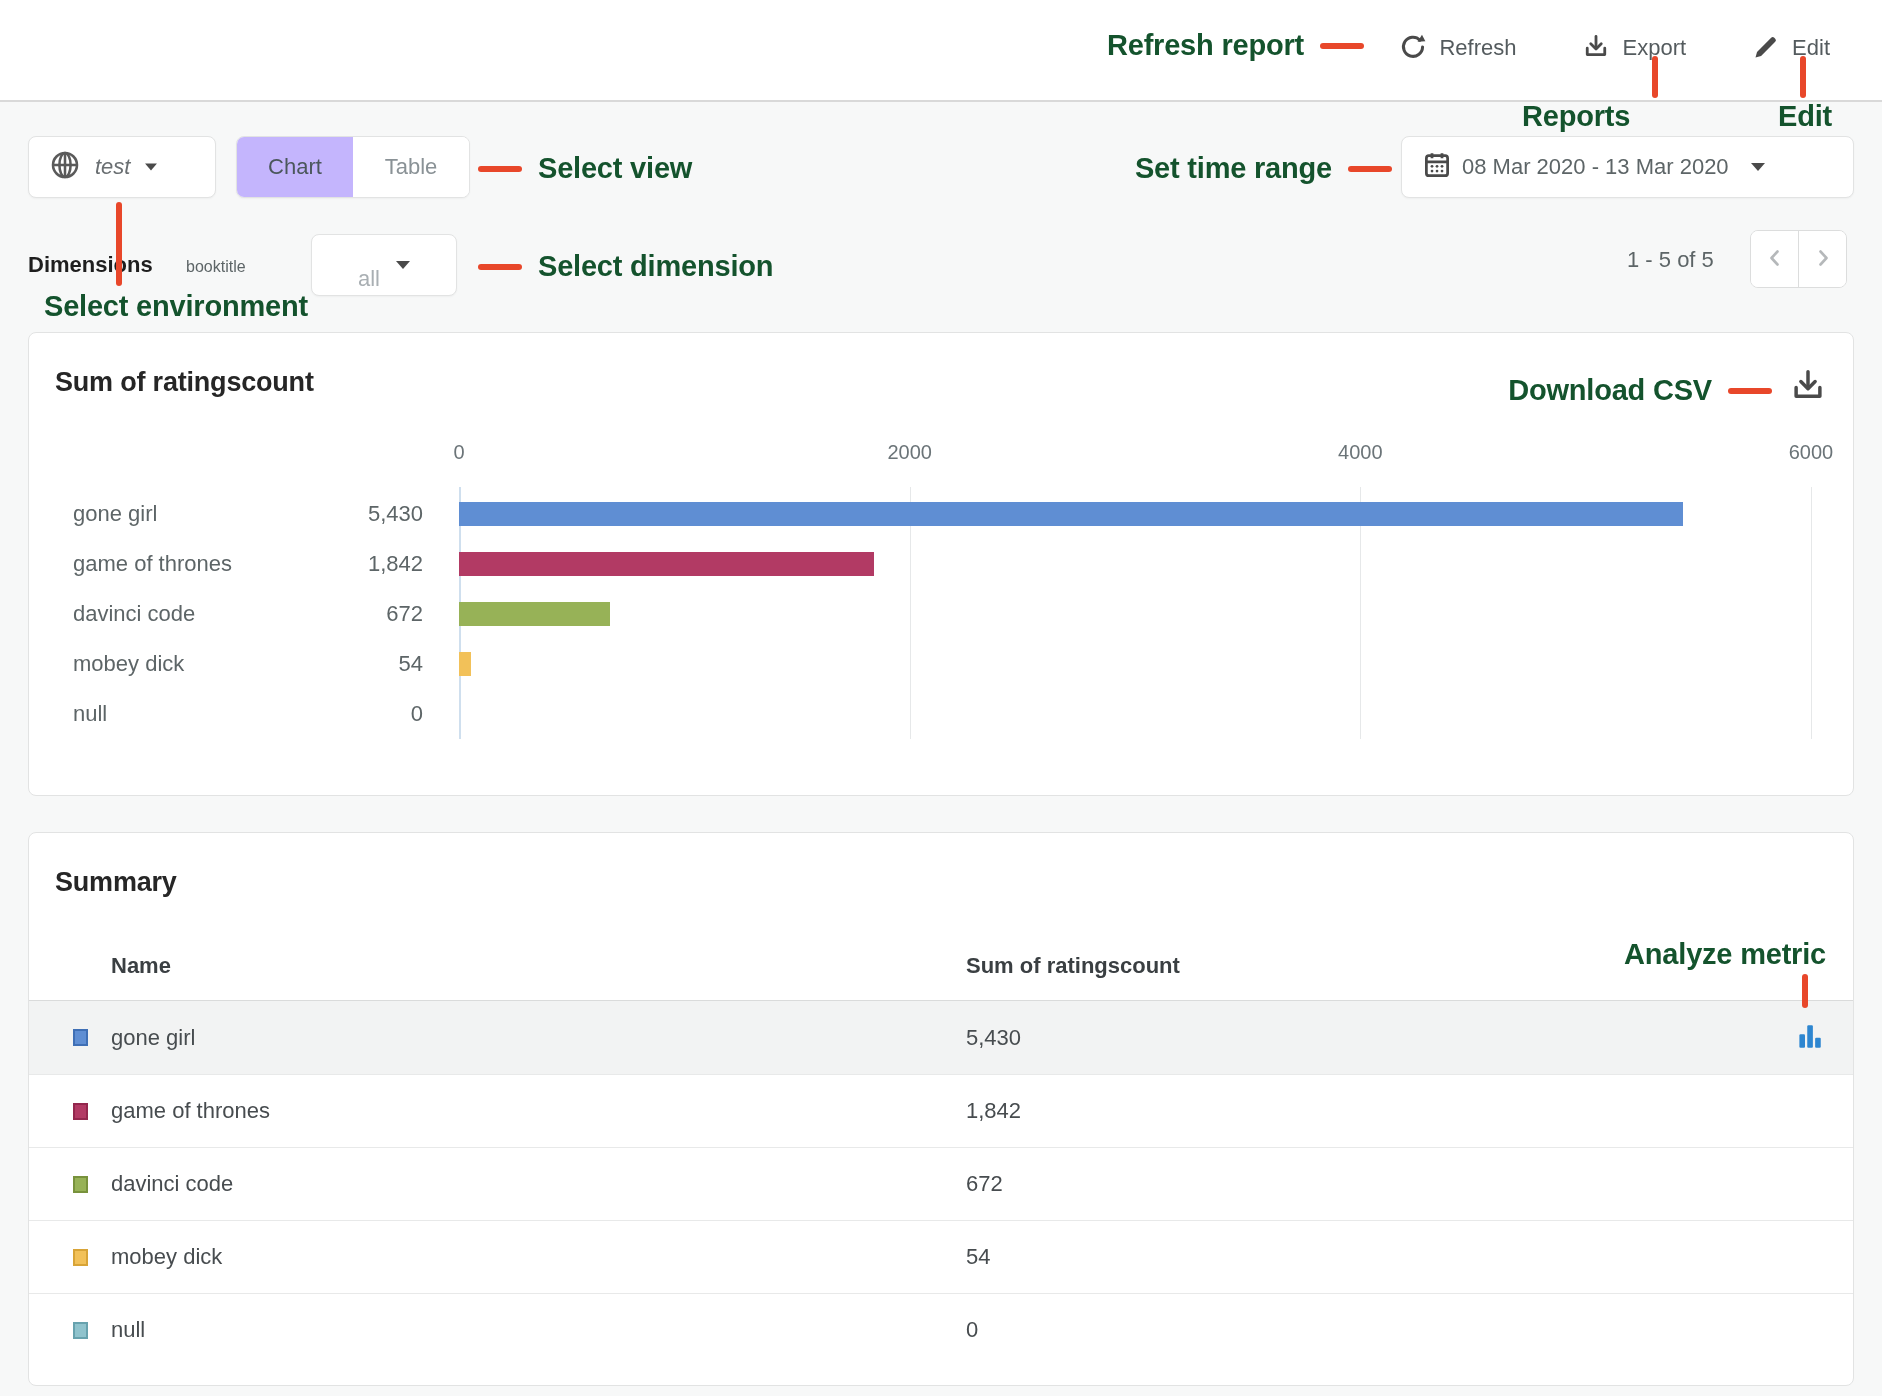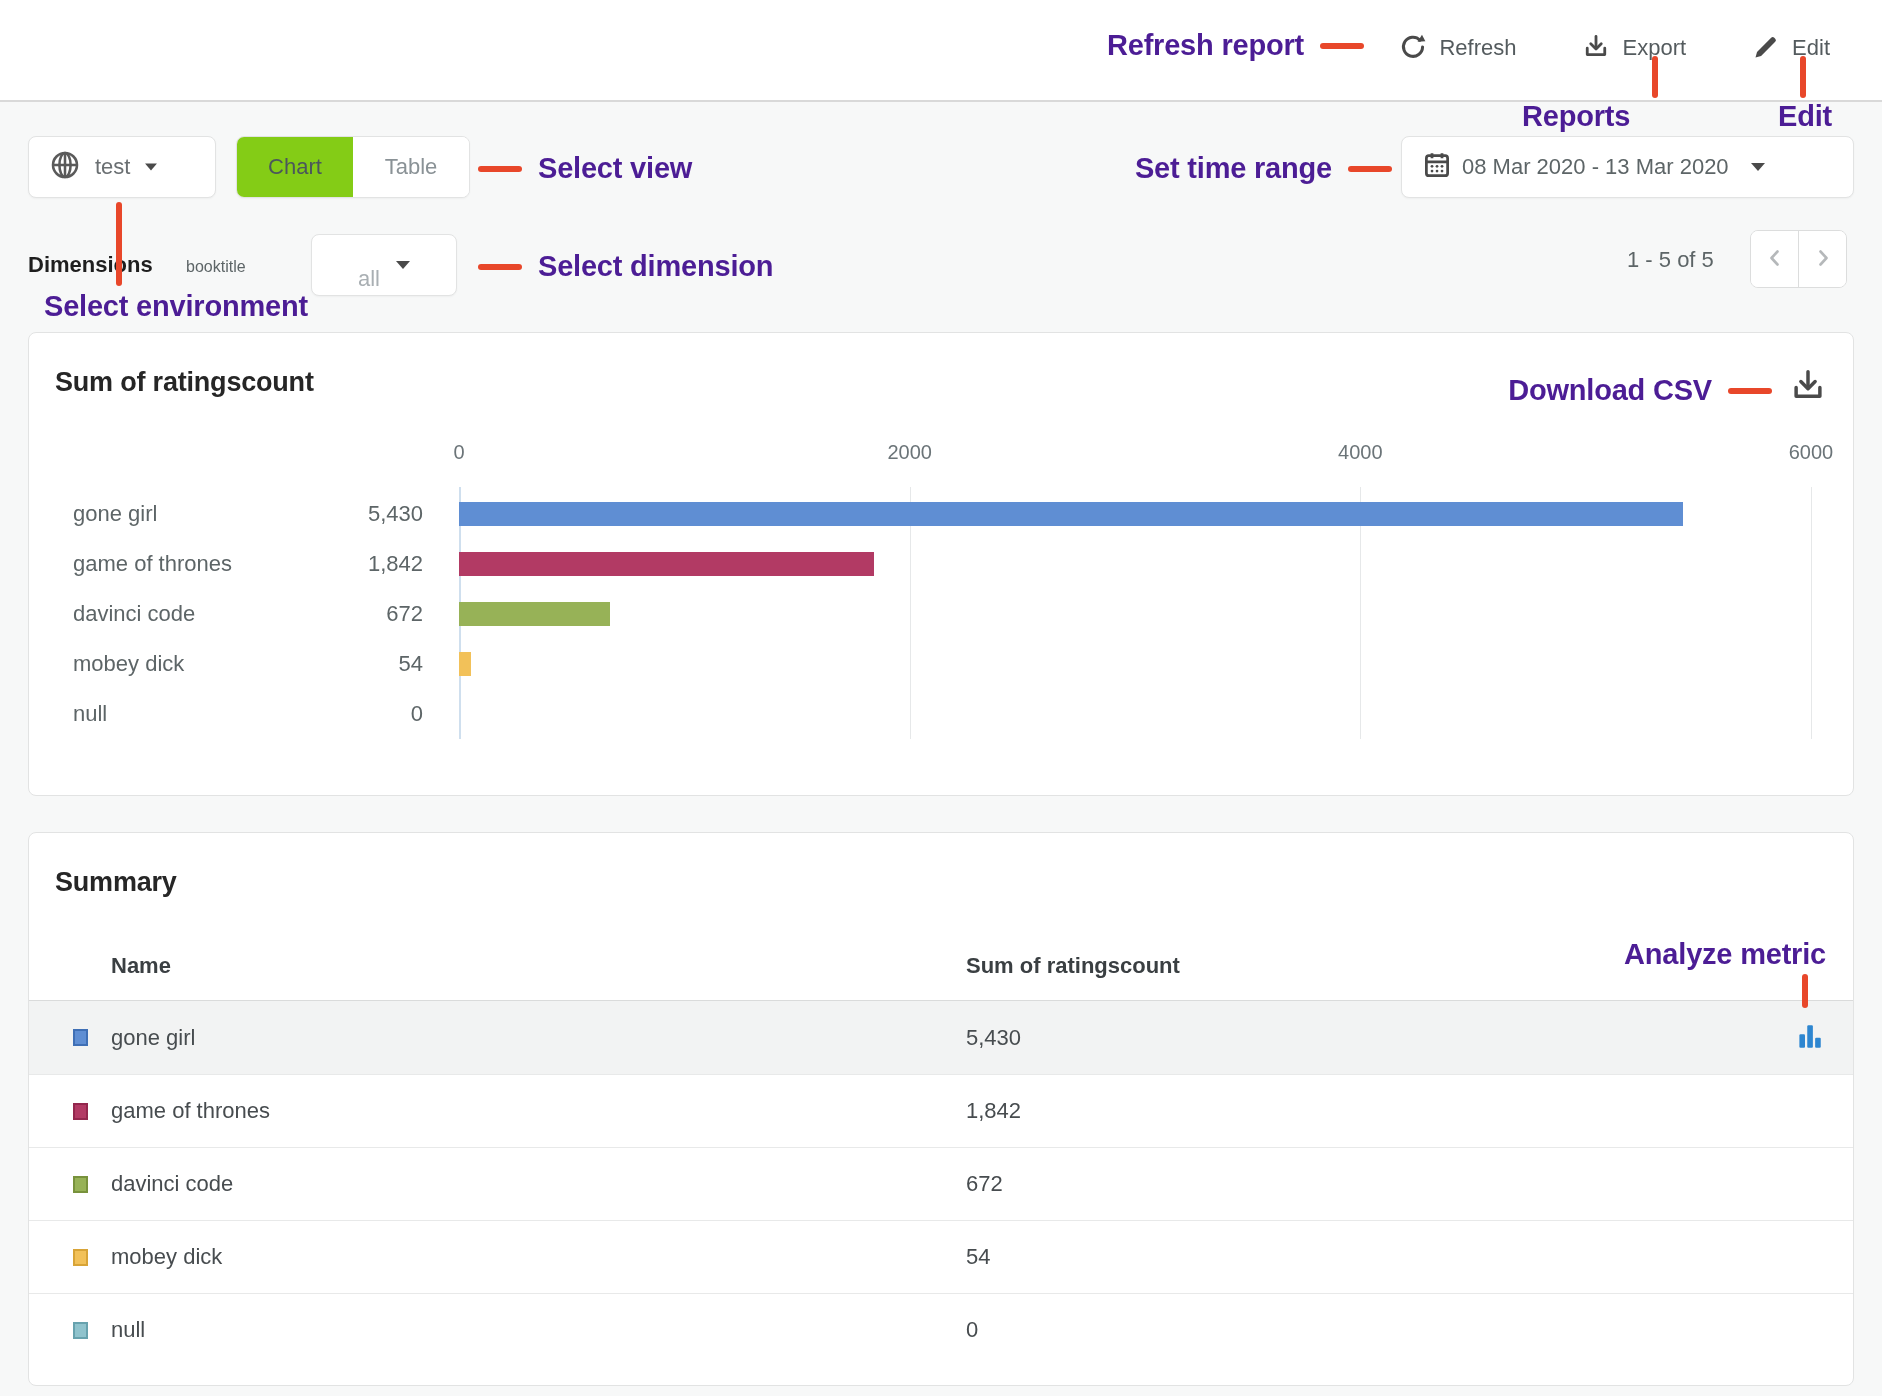--- a/index.html
+++ b/index.html
@@ -12,25 +12,25 @@
   .breadcrumb { position:absolute; left:26px; top:0; height:96px; display:flex; align-items:center; gap:16px; }
   .crumb { font-size:30px; font-weight:bold; color:#1f1f1f; letter-spacing:-0.3px; }
   .crumb-sep { font-size:28px; color:#b3b3b3; font-weight:normal; }
   .actions { position:absolute; right:52px; top:0; height:96px; display:flex; align-items:center; gap:66px; }
   .action-btn { display:flex; align-items:center; gap:12px; cursor:pointer; background:none; border:none; font-family:inherit; }
   .action-btn .lbl { font-size:22px; color:#545b5e; }
   .icon-svg { display:block; }
 
   
   .box { position:absolute; background:#fff; border:1px solid #e2e3e3; border-radius:8px; box-shadow:0 1px 2px rgba(0,0,0,0.04); display:flex; align-items:center; }
-  .env-box { left:28px; top:136px; width:188px; height:62px; padding:0 20px; gap:14px; cursor:pointer; }
+  .env-box { left:28px; top:136px; width:188px; height:62px; padding:0 20px; gap:14px; cursor:pointer;font-style:italic; }
   .env-box .val { font-size:22px; color:#6a6f72; }
   .segmented { position:absolute; left:236px; top:136px; width:234px; height:62px; display:flex; border:1px solid #e2e3e3; border-radius:8px; overflow:hidden; background:#fff; box-shadow:0 1px 2px rgba(0,0,0,0.04); }
   .seg { flex:1; display:flex; align-items:center; justify-content:center; font-size:22px; cursor:pointer; }
-  .seg.active { background:#84cc16; color:#4b575c; }
+  .seg.active { background:#c4b5fd; color:#4b575c; }
   .seg.inactive { background:#fff; color:#8a9296; }
   .date-box { left:1401px; top:136px; width:453px; height:62px; padding:0 20px; cursor:pointer; }
   .date-box .val { font-size:22px; color:#5d6567; margin-left:10px; white-space:nowrap; }
   .date-box .caret { margin-left:22px; }
 
   
   .dim-label { position:absolute; left:28px; top:252px; font-size:22px; font-weight:bold; color:#1e1e1e; }
   .dim-name { position:absolute; left:186px; top:258px; font-size:16px; color:#5d6567; }
   .all-box { left:311px; top:234px; width:146px; height:62px; justify-content:center; gap:16px; cursor:pointer; }
   .all-box .val { font-size:22px; color:#a9afb3;margin-top:28px; }
@@ -70,21 +70,21 @@
   .swatch { width:15px; height:17px; margin-right:23px; border:2px solid; flex:none; }
   .trow .tname { font-size:22px; color:#474c4f; }
   .trow .tval { position:absolute; left:937px; font-size:22px; color:#474c4f; }
   .trow .analyze { position:absolute; right:30px; top:50%; transform:translateY(-50%); background:none; border:none; cursor:pointer; }
 
   
   .caret { width:0; height:0; border-left:7px solid transparent; border-right:7px solid transparent; border-top:8px solid #4a4a4a; }
 
   
   .anno { position:absolute; z-index:50; display:flex; align-items:center; gap:16px; white-space:nowrap; }
-  .anno .txt { font-size:29px; font-weight:bold; color:#4c1d95; letter-spacing:-0.2px; }
+  .anno .txt { font-size:29px; font-weight:bold; color:#14532d; letter-spacing:-0.2px; }
   .anno .dash { width:44px; height:6px; border-radius:3px; background:#e8472a; }
   .vline { position:absolute; z-index:50; width:6px; border-radius:3px; background:#e8472a; }
 </style>
 </head>
 <body>
 
 <div class="page">
 
   <div class="header">
     <div class="actions">

